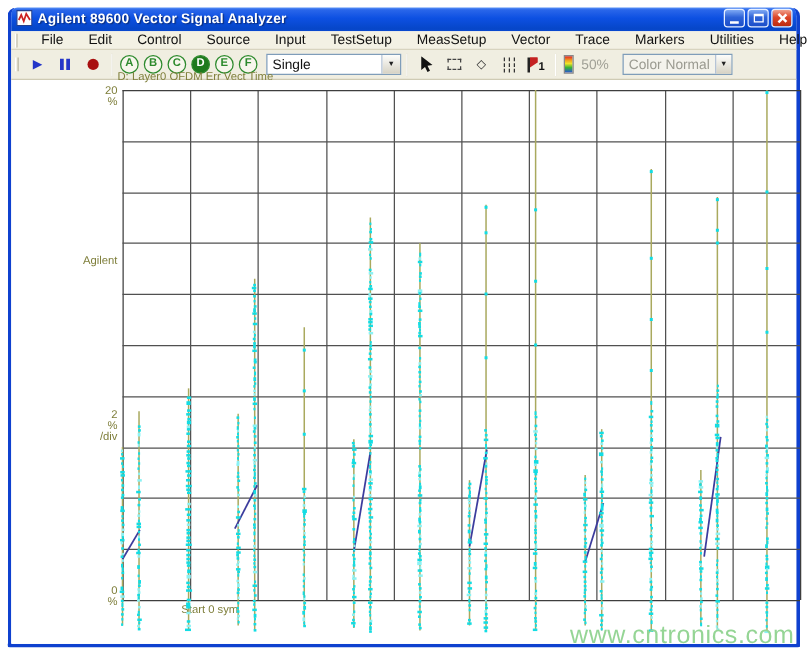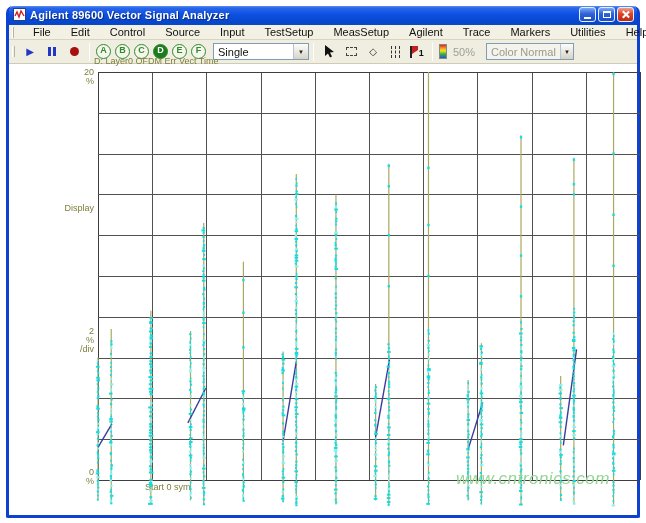--- a/index.html
+++ b/index.html
@@ -74,22 +74,22 @@
   .display-area { position:absolute; left:0; right:0; top:58px; bottom:0; background:#fff; }
 
   .plot-layer { position:absolute; left:0; top:0; width:639px; height:523px; pointer-events:none;margin-left:36px; }
   .plot-layer * { pointer-events:auto; }
   .olive { color:#7e7e3a; font-size:9px; line-height:9px; }
   .chart-title { position:absolute; left:58px; top:57px; white-space:nowrap; }
   .ylab { position:absolute; left:22px; width:36px; text-align:right; }
   #plot-svg { position:absolute; left:0; top:0; }
   .x-start { position:absolute; left:61px; top:483px; white-space:nowrap;padding-left:48px; }
 
-  .watermark { position:absolute; left:456px; top:469px; font-size:17px; color:#95d595;
-    letter-spacing:0.5px; z-index:20; white-space:nowrap;font-style:italic; }
+  .watermark { position:absolute; left:456px; top:497px; font-size:20px; color:#95d595;
+    letter-spacing:0.5px; z-index:20; white-space:nowrap; }
 </style>
 </head>
 <body>
 
 <div id="screen">
 
   <div class="app-window">
 
     <div class="titlebar">
       <svg class="app-icon" viewBox="0 0 13 13">
@@ -112,21 +112,21 @@
 
     <div class="menubar">
       <span class="gripper"></span>
       <span class="menu-item">File</span>
       <span class="menu-item">Edit</span>
       <span class="menu-item">Control</span>
       <span class="menu-item">Source</span>
       <span class="menu-item">Input</span>
       <span class="menu-item">TestSetup</span>
       <span class="menu-item">MeasSetup</span>
-      <span class="menu-item">Agilent</span>
+      <span class="menu-item">Vector</span>
       <span class="menu-item">Trace</span>
       <span class="menu-item">Markers</span>
       <span class="menu-item">Utilities</span>
       <span class="menu-item">Help</span>
     </div>
 
     <div class="toolbar">
       <span class="gripper"></span>
 
       <span class="tb-btn">
@@ -144,21 +144,21 @@
 
       <span class="tb-sep"></span>
 
       <span class="trace-btn">A</span>
       <span class="trace-btn">B</span>
       <span class="trace-btn">C</span>
       <span class="trace-btn selected">D</span>
       <span class="trace-btn">E</span>
       <span class="trace-btn">F</span>
 
-      <span class="combo" style="width:96px">
+      <span class="combo" style="width:108px">
         <span class="combo-value">Single</span>
         <span class="combo-arrow">▼</span>
       </span>
 
       <span class="tb-sep"></span>
 
       <span class="tb-btn">
         <svg width="11" height="13" viewBox="0 0 11 13">
           <polygon points="1,0 1,11 4,8.5 6,12.5 8,11.5 6,7.5 10,7" fill="#111"></polygon>
         </svg>
@@ -195,21 +195,21 @@
     </div>
 
     <div class="display-area"></div>
   </div>
 
   <div class="plot-layer">
     <div class="olive chart-title">D: Layer0 OFDM Err Vect Time</div>
 
     <div class="olive ylab" style="top:68px">20</div>
     <div class="olive ylab" style="top:77px">%</div>
-    <div class="olive ylab" style="top:204px">Display</div>
+    <div class="olive ylab" style="top:204px">Agilent</div>
     <div class="olive ylab" style="top:327px">2</div>
     <div class="olive ylab" style="top:336px">%</div>
     <div class="olive ylab" style="top:345px">/div</div>
     <div class="olive ylab" style="top:468px">0</div>
     <div class="olive ylab" style="top:477px">%</div>
     <div class="olive x-start">Start 0 sym</div>
 
     <svg id="plot-svg" width="646" height="523">
         <line x1="62.5" y1="72" x2="62.5" y2="480" stroke="#3e3e3e" stroke-width="1"></line>
         <line x1="116.5" y1="72" x2="116.5" y2="480" stroke="#505050" stroke-width="1"></line>

